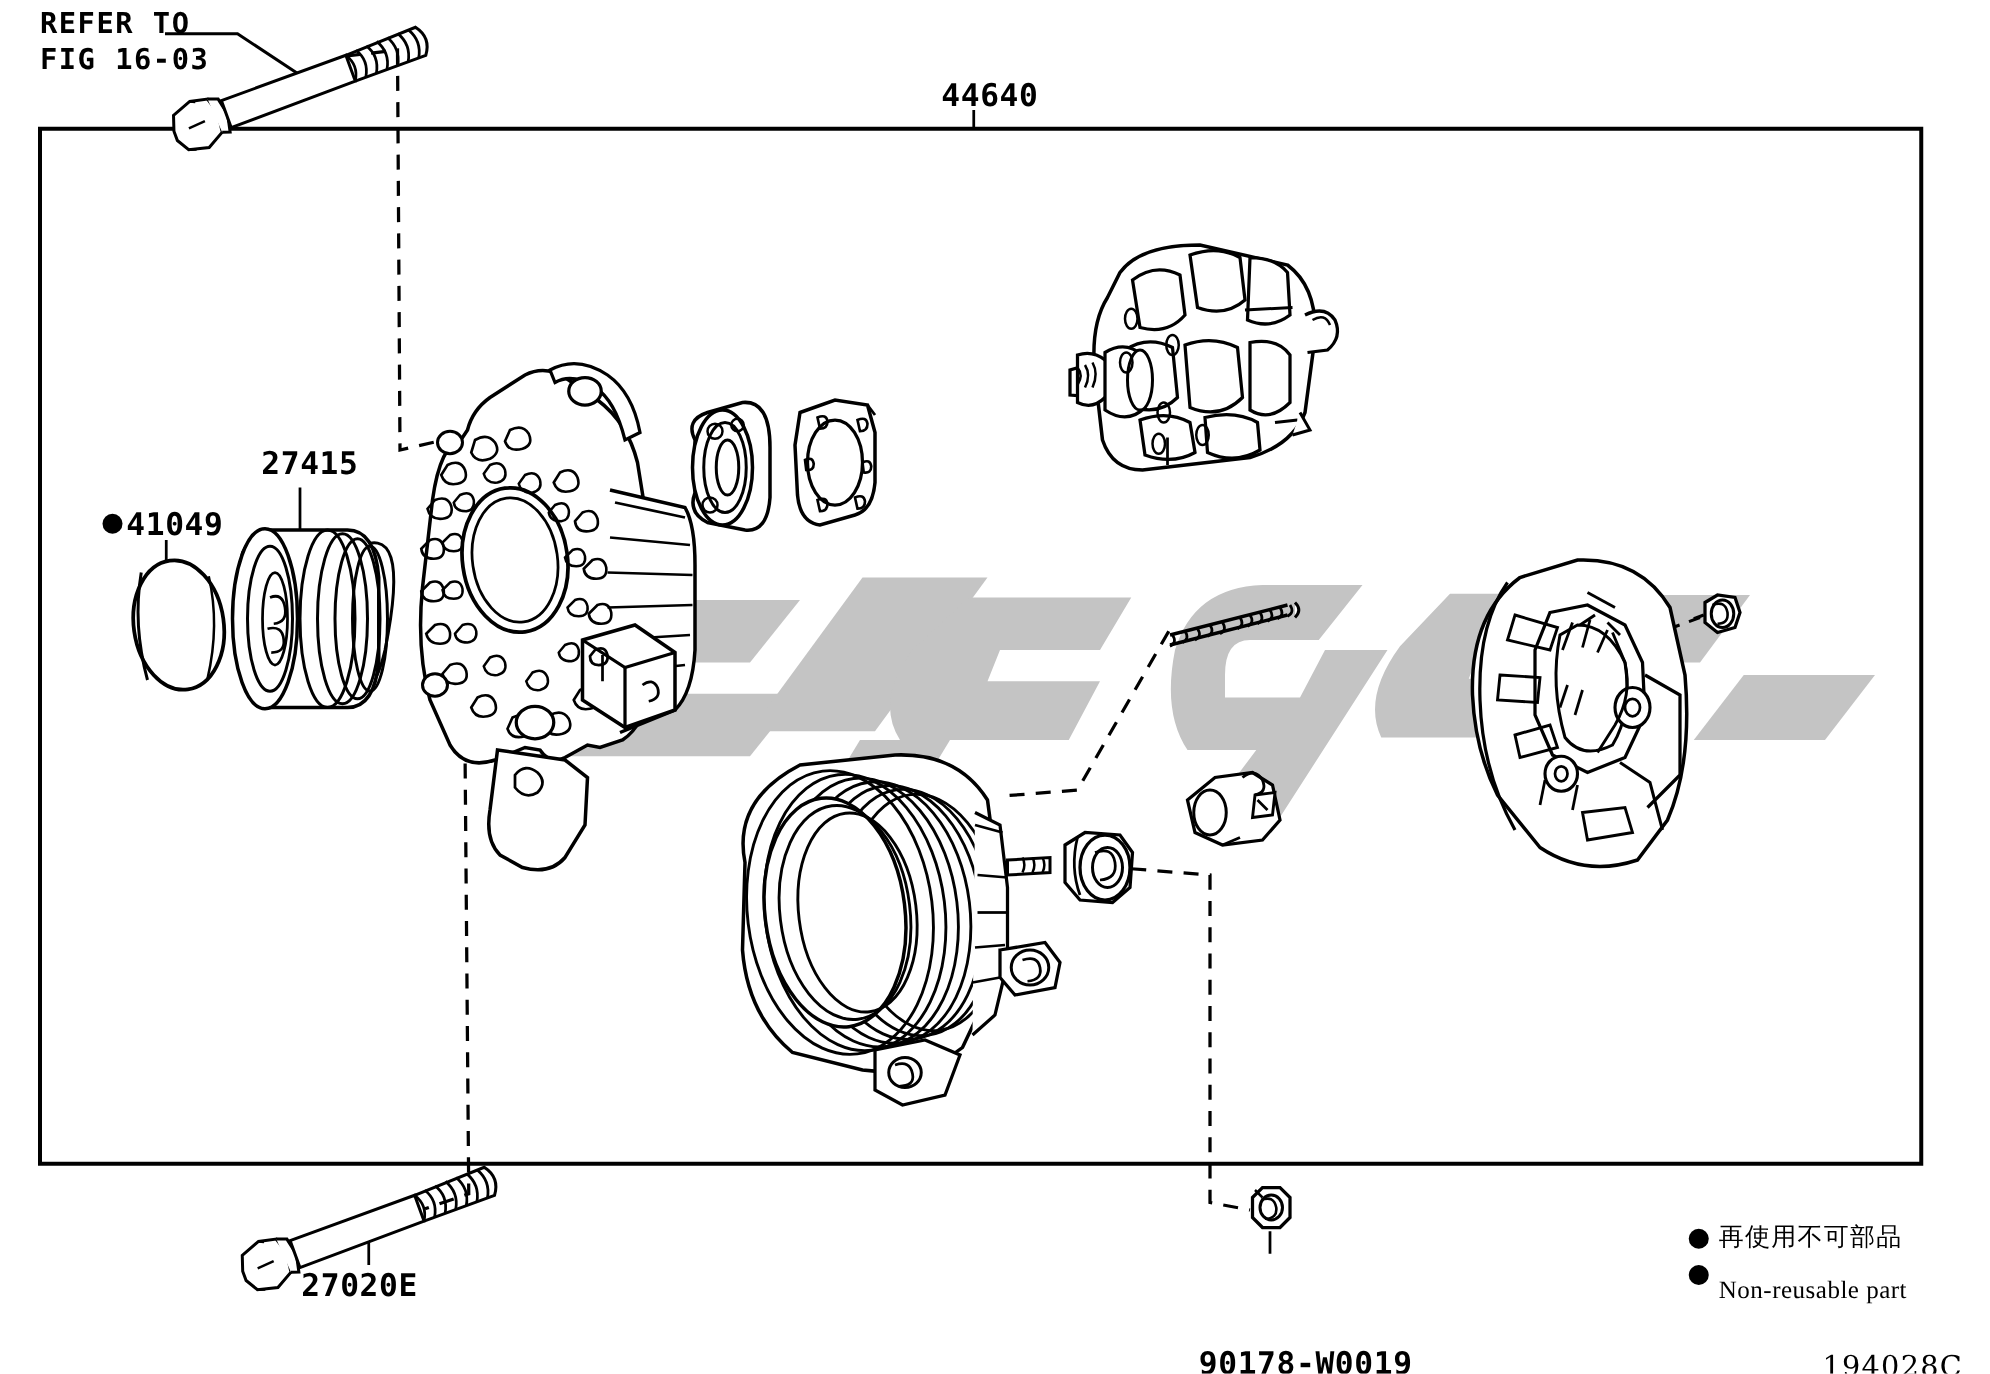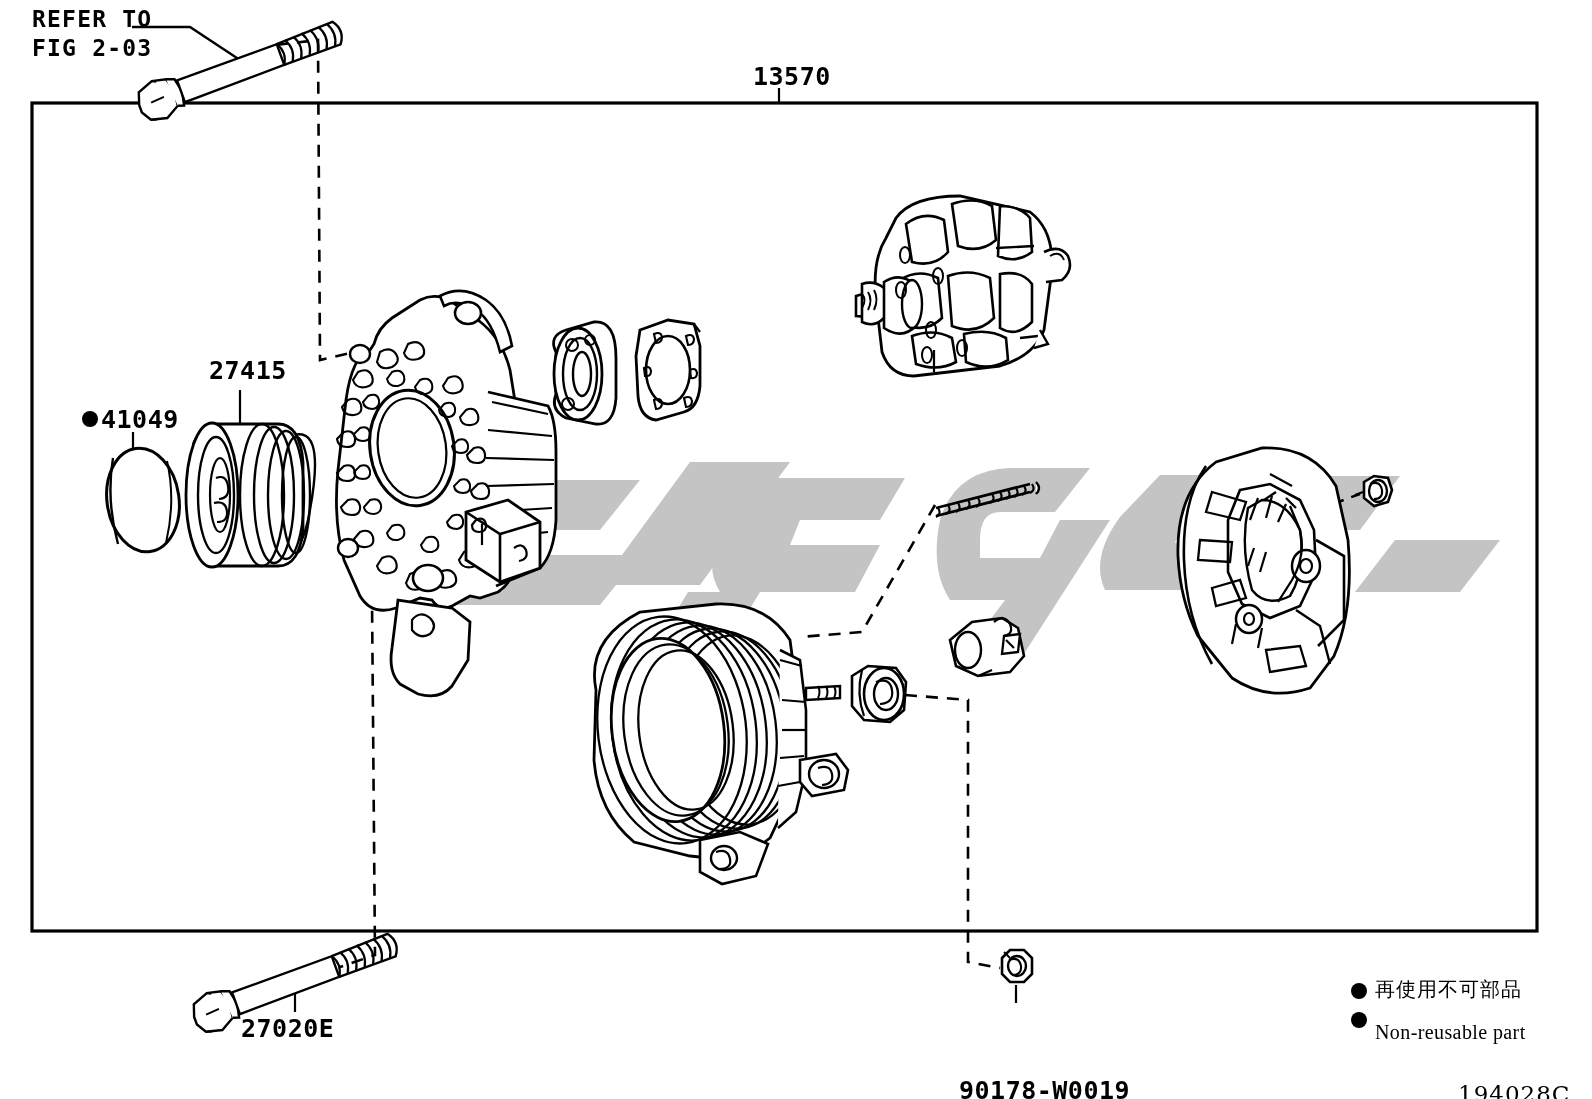--- a/index.html
+++ b/index.html
@@ -471,23 +471,23 @@
       <path d="M1002 958 L1010 950 L1024 950 L1032 958 L1032 974
                L1024 982 L1010 982 L1002 974 Z" fill="#fff" stroke="#000" stroke-width="2.6"></path>
       <ellipse cx="1017" cy="966" rx="9" ry="10" fill="#fff" stroke="#000" stroke-width="2.4"></ellipse>
       <path d="M1009 960 q10 -4 12 6 q1 9 -9 9" fill="none" stroke="#000" stroke-width="2.1"></path>
       <path d="M1004 952 L1010 958" stroke="#000" stroke-width="2" fill="none"></path>
     </g>
 
   </svg>
 
   <div class="lbl lbl-refer" style="left:32px; top:4px;">REFER TO</div>
-  <div class="lbl lbl-refer" style="left:32px; top:33px;">FIG 2-03</div>
-
-  <div class="lbl lbl-part" style="left:753px; top:62px;">13570</div>
+  <div class="lbl lbl-refer" style="left:32px; top:33px;">FIG 16-03</div>
+
+  <div class="lbl lbl-part" style="left:753px; top:62px;">44640</div>
 
   <div class="lbl lbl-part" style="left:209px; top:356px;">27415</div>
 
   <span class="bullet-dot" style="left:82px; top:411px;"></span>
   <div class="lbl lbl-part" style="left:101px; top:405px;">41049</div>
 
   <div class="lbl lbl-part" style="left:241px; top:1014px;">27020E</div>
 
   <div class="lbl lbl-part" style="left:959px; top:1036px;margin-top:40px;">90178-W0019</div>
 

